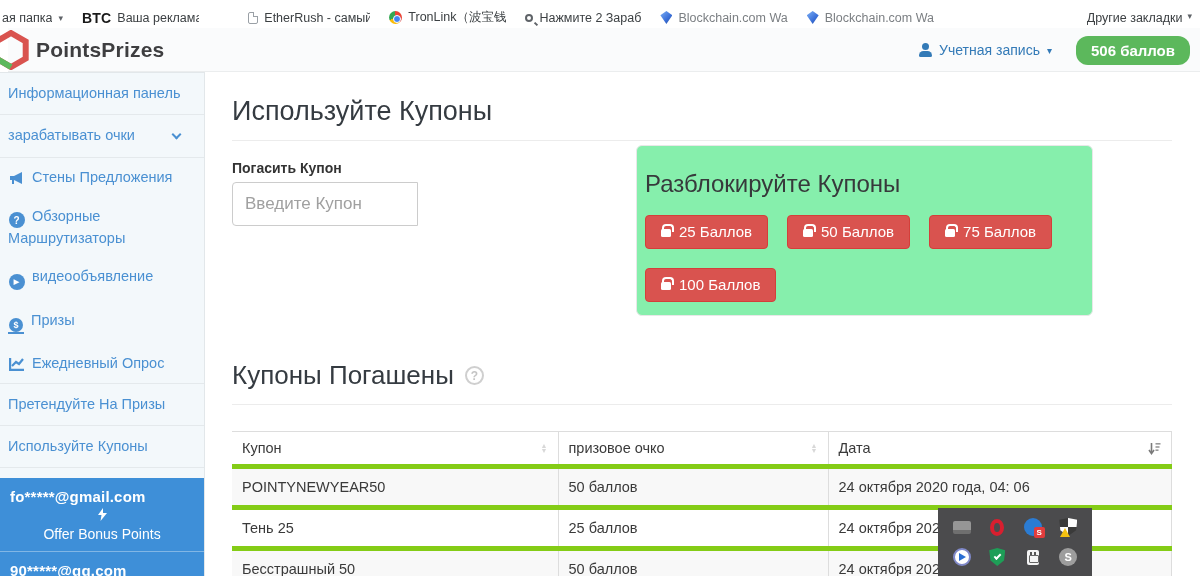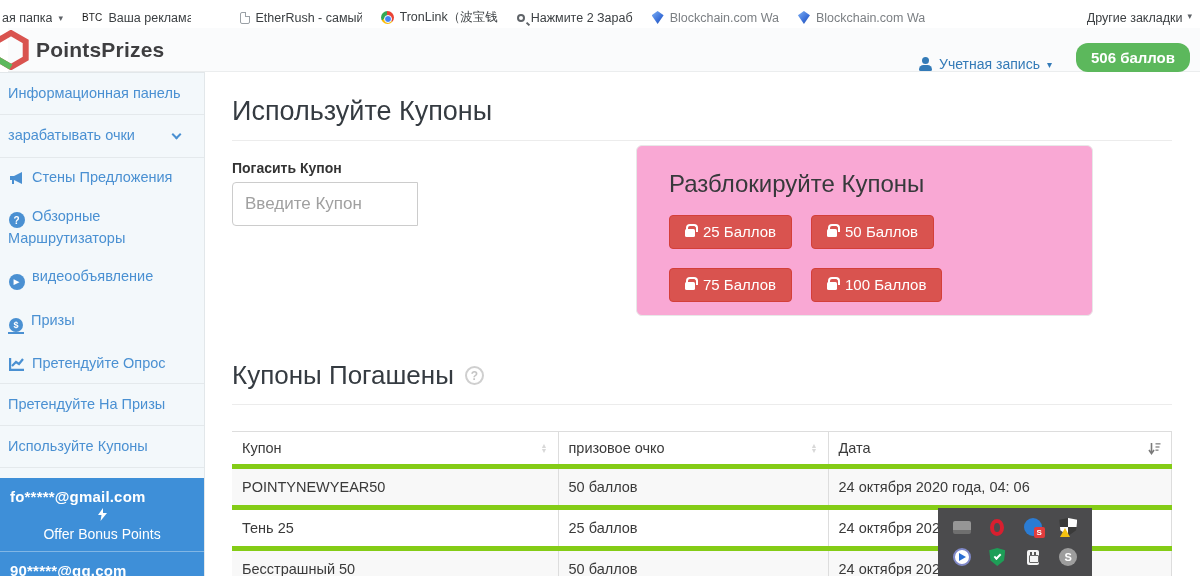--- a/index.html
+++ b/index.html
@@ -7,38 +7,38 @@
     font-family:"Liberation Sans", sans-serif; }
   body { position:relative; }
 
   
   .bookmarks { position:absolute; top:0; left:0; right:0; height:36px; background:#fff;
     border-bottom:1px solid #e8eaed; display:flex; align-items:center; font-size:12.5px;
     color:#3c4043; white-space:nowrap; }
   .bm { display:flex; align-items:center; gap:6px; margin-right:19px; cursor:pointer; }
   .bm .lbl { overflow:hidden; display:inline-block; }
   .bm-caret { font-size:9px; color:#5f6368; }
-  .btc-ic { font-size:10px; font-weight:normal; color:#191919; letter-spacing:.2px;text-align:center; }
+  .btc-ic { font-size:14px; font-weight:bold; color:#191919; letter-spacing:.2px;text-align:center; }
   .page-ic { width:10px; height:12px; border:1.5px solid #9aa0a6; border-radius:2px; background:#fff; position:relative; }
   .page-ic:after { content:''; position:absolute; right:-1px; top:-1px; width:4px; height:4px; background:#fff; border-left:1.5px solid #9aa0a6; border-bottom:1.5px solid #9aa0a6; }
   .chrome-ic { width:13px; height:13px; border-radius:50%;
     background:conic-gradient(#ea4335 0deg 130deg, #fbbc05 130deg 245deg, #34a853 245deg 360deg); position:relative; }
   .chrome-ic:after { content:''; position:absolute; left:3.5px; top:3.5px; width:6px; height:6px; border-radius:50%; background:#4285f4; border:1px solid #fff; }
   .mag-ic { width:8px; height:8px; border:2px solid #5f6368; border-radius:50%; position:relative; }
   .mag-ic:after { content:''; position:absolute; left:7px; top:7px; width:4px; height:2px; background:#5f6368; transform:rotate(45deg); }
   .gem-ic { width:12px; height:13px; clip-path:polygon(50% 0,100% 33%,50% 100%,0 33%);
     background:linear-gradient(135deg,#7db0f5 0%,#3a6fd8 60%,#274f9e 100%); }
   .other-bm { margin-left:auto; margin-right:8px; display:flex; gap:5px; align-items:flex-start; }
 
   
   .header { position:absolute; top:28px; left:8px; right:0; height:44px; background:#fafbfc;
     border-bottom:1px solid #ebedee; }
   .brand { position:absolute; left:-16px; top:2px; display:flex; align-items:center; cursor:pointer; }
   .brand-text { font-size:21px; font-weight:bold; color:#3e3e40; margin-left:6px; letter-spacing:.2px; }
-  .hdr-right { position:absolute; right:10px; top:0; height:44px; display:flex; align-items:flex-end; gap:24px; }
+  .hdr-right { position:absolute; right:10px; top:0; height:44px; display:flex; align-items:center; gap:24px; }
   .account { display:flex; align-items:center; gap:7px; color:#337ab7; font-size:14px; cursor:pointer; }
   .person-ic { position:relative; width:14px; height:14px; }
   .person-ic:before { content:''; position:absolute; left:3.5px; top:0; width:7px; height:7px; border-radius:50%; background:#337ab7; }
   .person-ic:after { content:''; position:absolute; left:0.5px; top:8px; width:13px; height:6px; border-radius:6px 6px 2px 2px; background:#337ab7; }
   .acc-caret { font-size:10px; }
   .points-badge { background:#5cb85c; color:#fff; font-size:15px; font-weight:bold;
     padding:6px 15px; border-radius:12px; cursor:pointer; }
 
   
   .sidebar { position:absolute; top:72px; left:0; bottom:0; width:205px; background:#f3f8fb;
@@ -63,22 +63,22 @@
   h1.page-title { font-size:27px; font-weight:400; color:#353b41; margin-top:6px; }
   .rule { border-top:1px solid #ececec; margin-top:13px; }
   .redeem-label { font-size:14px; font-weight:bold; color:#333; margin-top:19px; }
   .redeem-group { display:flex; margin-top:6px; }
   .redeem-input { width:186px; height:44px; border:1px solid #ccc; border-radius:4px 0 0 4px;
     padding:0 12px; font-size:17px; color:#555; outline:none; font-family:"Liberation Sans",sans-serif; }
   .redeem-input::placeholder { color:#a0a0a0; }
   .redeem-btn { height:44px; padding:0 20px; background:#5cb85c; border:1px solid #4cae4c; border-left:none;
     border-radius:0 4px 4px 0; color:#fff; font-size:17px; cursor:pointer; font-family:"Liberation Sans",sans-serif; }
 
-  .unlock-card { position:absolute; left:636px; top:145px; width:457px; height:171px; background:#f9a8d4;
-    border:1px solid #e8e8e8; border-radius:6px; padding:24px 32px 0; }
+  .unlock-card { position:absolute; left:636px; top:145px; width:457px; height:171px; background:#86efac;
+    border:1px solid #e8e8e8; border-radius:6px; padding:24px 8px 0; }
   .unlock-title { font-size:24px; font-weight:400; color:#37393b; }
   .unlock-btns { margin-top:17px; display:flex; flex-wrap:wrap; }
   .lock-btn { display:inline-flex; align-items:center; background:#d9534f; border:1px solid #d43f3a; color:#fff;
     font-size:15px; padding:7px 15px 8px; border-radius:4px; margin:0 19px 19px 0; cursor:pointer;
     font-family:"Liberation Sans",sans-serif; }
   .lock-ic { position:relative; width:10px; height:8px; background:#fff; border-radius:1.5px; margin-right:8px; margin-top:3px; }
   .lock-ic:before { content:''; position:absolute; top:-5px; left:1px; width:8px; height:6px;
     border:2px solid #fff; border-bottom:none; border-radius:4px 4px 0 0; }
 
   .history { position:absolute; left:232px; top:360px; right:28px; }
@@ -214,21 +214,21 @@
     <span class="sicon coin-ic">
         <span class="round-ic">$</span>
       </span><span>Призы</span>
   </div>
   <div class="nav-sub last">
     <span class="sicon">
       <svg width="16" height="14" viewBox="0 0 16 14">
           <path d="M1 1v12h14" stroke="#4a90d2" stroke-width="2.4" fill="none"></path>
           <polyline points="3,9 7,5 10,7 14,2" stroke="#4a90d2" stroke-width="2.2" fill="none"></polyline>
         </svg>
-    </span><span>Претендуйте Опрос</span>
+    </span><span>Ежедневный Опрос</span>
   </div>
   <div class="nav-item">
     <span>Претендуйте На Призы</span>
   </div>
   <div class="nav-item">
     <span>Используйте Купоны</span>
   </div>
   <div class="nav-item">
     <span>Реферальные Ссылки</span>
   </div>

